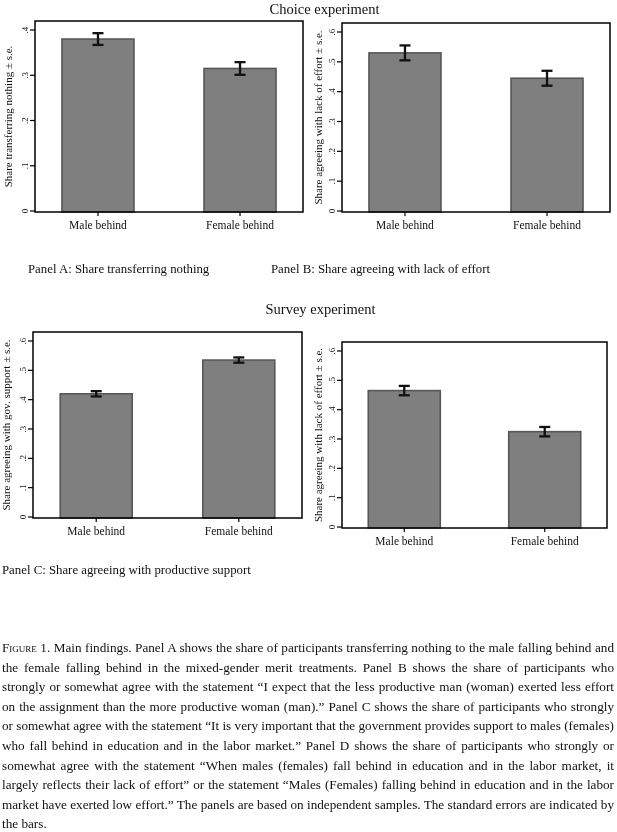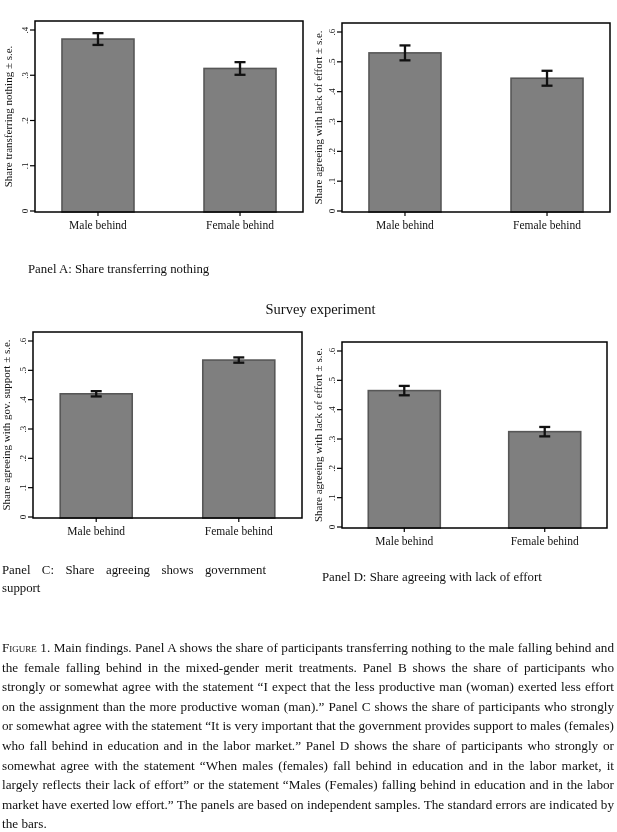--- a/index.html
+++ b/index.html
@@ -32,20 +32,21 @@
   }
   .fig-label{font-variant:small-caps;}
   svg{position:absolute;}
   svg text{font-family:"Liberation Serif", serif;fill:#111111;}
 </style>
 </head>
 <body>
 
 <div class="page">
 
+  <div class="group-title" style="top:1px;text-indent:32px;">Choice experiment</div>
 
   <div id="charts">
       <svg width="312" height="222" viewBox="0 0 312 222" style="left: 0px; top: 18px;">
         <text x="12" y="98.5" font-size="11" text-anchor="middle" transform="rotate(-90 12 98.5)">Share transferring nothing ± s.e.</text>
         <rect x="61.97999999999999" y="21.05000000000001" width="72" height="172.95" fill="#7f7f7f" stroke="#575757" stroke-width="1.6"></rect>
         <g stroke="#111111" stroke-width="2.3">
           <line x1="97.97999999999999" y1="15.16749999999999" x2="97.97999999999999" y2="26.932500000000005"></line>
           <line x1="92.47999999999999" y1="15.16749999999999" x2="103.47999999999999" y2="15.16749999999999"></line>
           <line x1="92.47999999999999" y1="26.932500000000005" x2="103.47999999999999" y2="26.932500000000005"></line>
         </g>
@@ -172,23 +173,23 @@
         <text x="97.275" y="207" font-size="11.5" text-anchor="middle">Male behind</text>
         <line x1="237.725" y1="190" x2="237.725" y2="194" stroke="#000000" stroke-width="1.2"></line>
         <text x="237.725" y="207" font-size="11.5" text-anchor="middle">Female behind</text>
       </svg>
     </div>
 
   <div class="group-title" style="top:301px;padding-left:12px;">Survey experiment</div>
 
   <div class="panel-caption" style="left:28px;top:260px;width:212px;text-align:left;">Panel A: Share transferring nothing</div>
 
+  <div class="panel-caption" style="left:271px;top:260px;white-space:nowrap;">Panel B: Share agreeing with lack of effort</div>
 
-  <div class="panel-caption" style="left:2px;top:561px;width:264px;text-align:justify;">Panel C: Share agreeing shows government support</div>
+  <div class="panel-caption" style="left:2px;top:561px;width:264px;text-align:justify;">Panel C: Share agreeing with productive support</div>
 
-  <div class="panel-caption" style="left:322px;top:568px;white-space:nowrap;">Panel D: Share agreeing with lack of effort</div>
 
   <div class="fig-caption">
     <span class="fig-label">Figure 1.</span>
     <span>Main findings. Panel A shows the share of participants transferring nothing to the male falling behind and the female falling behind in the mixed-gender merit treatments. Panel B shows the share of participants who strongly or somewhat agree with the statement “I expect that the less productive man (woman) exerted less effort on the assignment than the more productive woman (man).” Panel C shows the share of participants who strongly or somewhat agree with the statement “It is very important that the government provides support to males (females) who fall behind in education and in the labor market.” Panel D shows the share of participants who strongly or somewhat agree with the statement “When males (females) fall behind in education and in the labor market, it largely reflects their lack of effort” or the statement “Males (Females) falling behind in education and in the labor market have exerted low effort.” The panels are based on independent samples. The standard errors are indicated by the bars.</span>
   </div>
 
 </div>
 
 </body></html>

